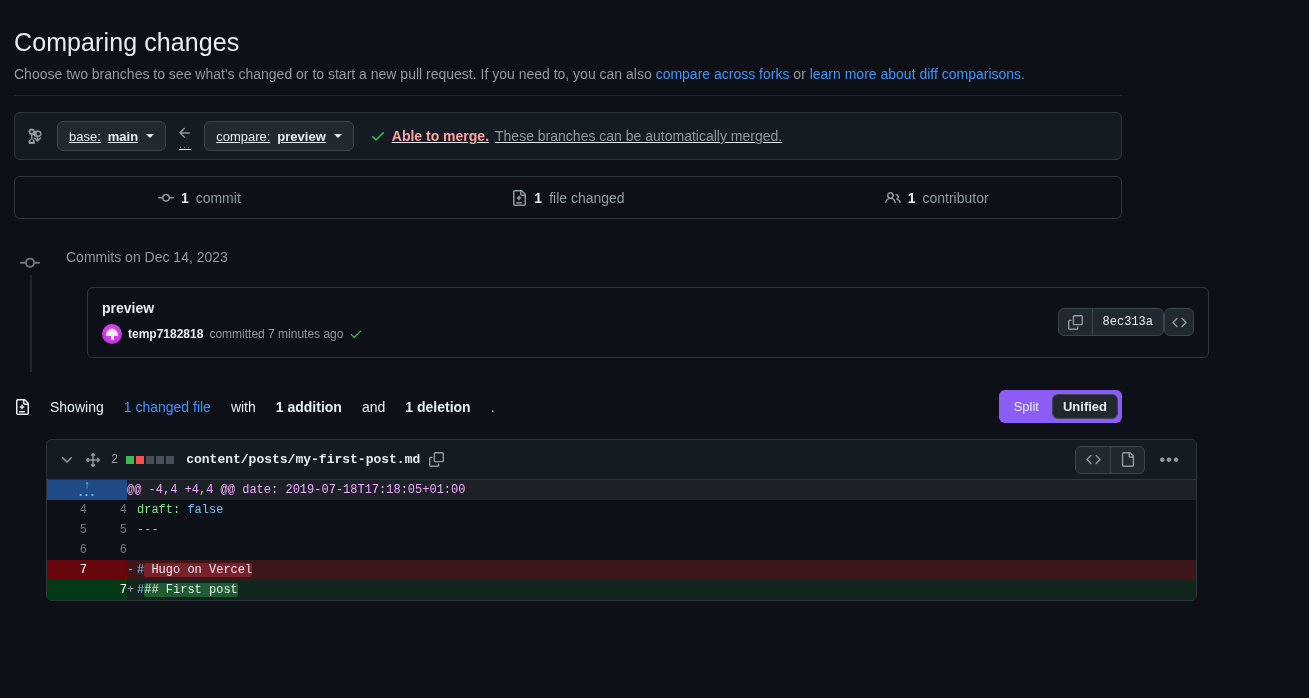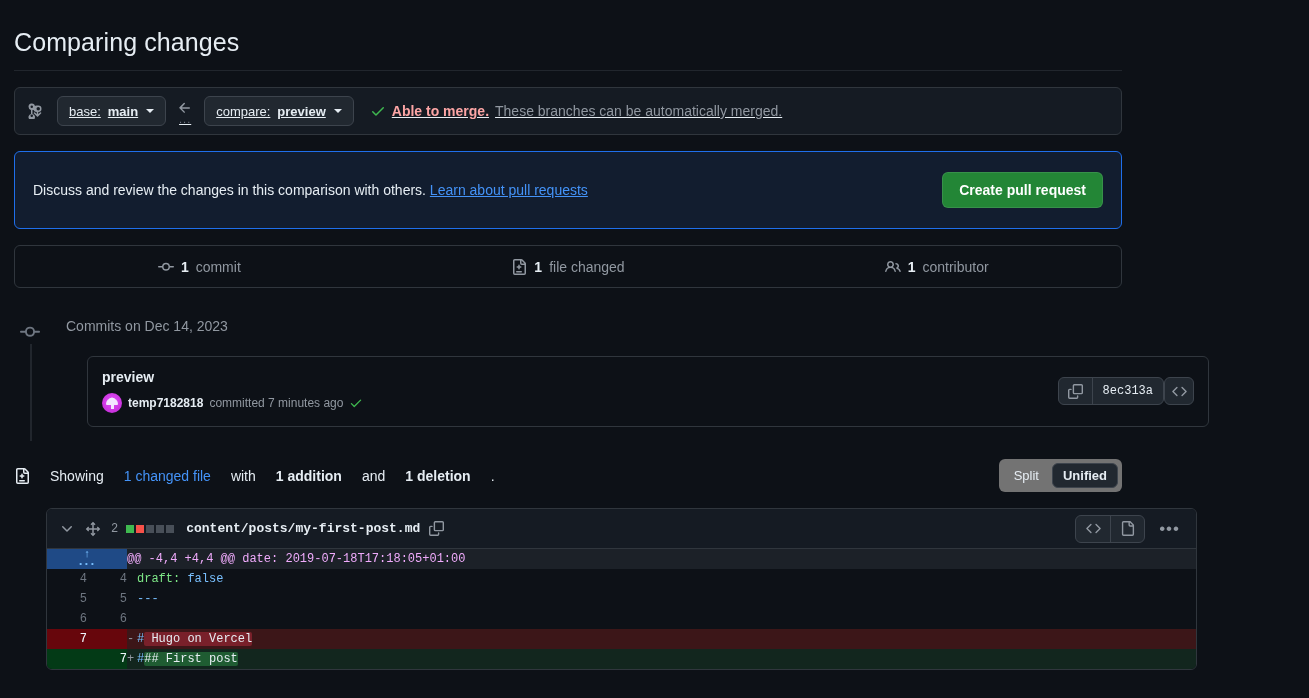--- a/index.html
+++ b/index.html
@@ -130,21 +130,21 @@
     background: #212830; color: #9198a1; cursor: pointer;
   }
 
   
   .showing-row {
     margin-top: 32px; display: flex; align-items: center; justify-content: space-between;
   }
   .showing { font-size: 14px; color: #e6edf3; display: flex; align-items: center; gap: 20px; }
   .showing b { font-weight: 700; }
   .seg {
-    display: flex; align-items: center; background: #737373; border-radius: 6px;
+    display: flex; align-items: center; background: #8b5cf6; border-radius: 6px;
     padding: 3px; gap: 2px; border: 1px solid transparent;
   }
   .seg div { font-size: 13px; padding: 4px 10px; border-radius: 6px; color: #e6edf3; cursor: pointer;
              border: 1px solid transparent; }
   .seg div.active { border-color: #3d444d; background: #212830; font-weight: 700; }
 
   
   .diff {
     margin-top: 16px; margin-left: 32px; width: 1151px;
     border: 1px solid #30363d; border-radius: 6px; overflow: hidden;
@@ -188,20 +188,23 @@
   .tok-hash { color: #79c0ff; }
   .expand-glyph { display: block; line-height: 9px; font-size: 11px; }
 </style>
 </head>
 <body>
 
 <div class="page">
 
   <h1 class="title">Comparing changes</h1>
 
+  <div class="subtitle">
+    <span>Choose two branches to see what's changed or to start a new pull request. If you need to, you can also </span><a href="#">compare across forks</a><span> or </span><a href="#">learn more about diff comparisons</a><span>.</span>
+  </div>
 
   <div class="rule"></div>
 
   <div class="branch-bar">
     <span class="ico branch-ico">
       <svg width="16" height="16" viewBox="0 0 16 16" fill="currentColor">
           <path d="M4.75 2.5a1.25 1.25 0 1 0 0 2.5 1.25 1.25 0 0 0 0-2.5ZM1.5 3.75a3.25 3.25 0 1 1 4 3.163v4.174a3.25 3.25 0 1 1-1.5 0V6.913a3.251 3.251 0 0 1-2.5-3.163Zm3.25 7.75a1.25 1.25 0 1 0 0 2.5 1.25 1.25 0 0 0 0-2.5Zm6.5-9a3.25 3.25 0 1 1 0 6.5v2.19l1.72-1.72a.75.75 0 1 1 1.06 1.06l-3 3a.75.75 0 0 1-1.06 0l-3-3a.75.75 0 1 1 1.06-1.06l1.72 1.72V9a3.25 3.25 0 0 1 0-6.5Zm0 1.5a1.75 1.75 0 1 0 0 3.5 1.75 1.75 0 0 0 0-3.5Z"></path>
         </svg>
     </span>
 
@@ -230,27 +233,20 @@
       <span class="ico check">
         <svg width="16" height="16" viewBox="0 0 16 16" fill="currentColor">
             <path d="M13.78 4.22a.75.75 0 0 1 0 1.06l-7.25 7.25a.75.75 0 0 1-1.06 0L2.22 9.28a.751.751 0 0 1 .018-1.042.751.751 0 0 1 1.042-.018L6 10.94l6.72-6.72a.75.75 0 0 1 1.06 0Z"></path>
           </svg>
       </span>
       <span class="ok">Able to merge.</span>
         <span> These branches can be automatically merged.</span>
     </div>
   </div>
 
-  <div class="pr-banner">
-    <div class="txt">
-      <span>Discuss and review the changes in this comparison with others.</span>
-      <a href="#">Learn about pull requests</a>
-    </div>
-    <button class="btn-green">Create pull request</button>
-  </div>
 
   <div class="stats">
 
     <div class="stat">
       <span class="ico">
         <svg width="16" height="16" viewBox="0 0 16 16" fill="currentColor">
             <path d="M11.93 8.5a4.002 4.002 0 0 1-7.86 0H.75a.75.75 0 0 1 0-1.5h3.32a4.002 4.002 0 0 1 7.86 0h3.32a.75.75 0 0 1 0 1.5Zm-1.43-.75a2.5 2.5 0 1 0-5 0 2.5 2.5 0 0 0 5 0Z"></path>
           </svg>
       </span>
       <b>1</b>

